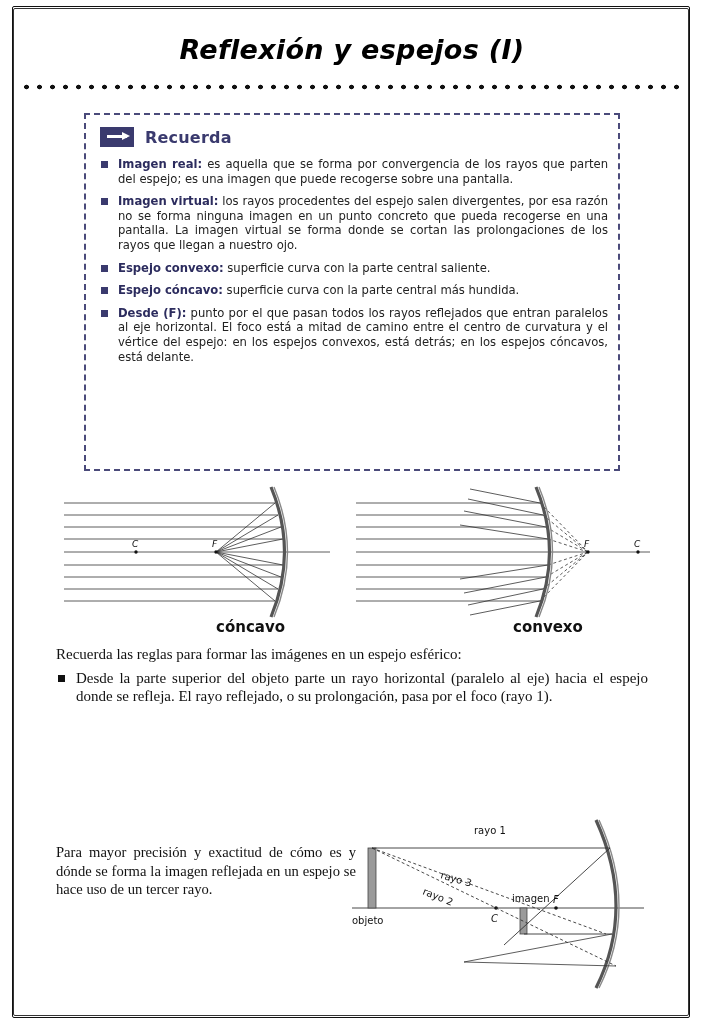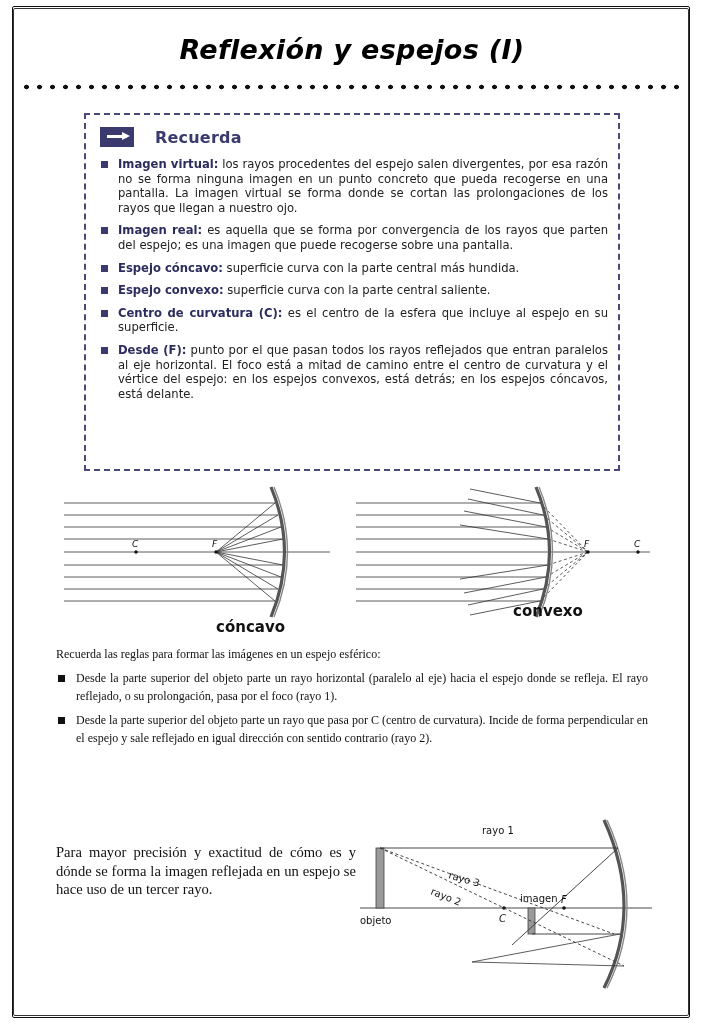--- a/index.html
+++ b/index.html
@@ -75,21 +75,21 @@
     border: 2px dashed #4a4a7a;
     box-sizing: border-box;
     background: #fff;
   }
   .recuerda-head {
     position: absolute;
     left: 14px;
     top: 12px;
     display: flex;
     align-items: center;
-    gap: 21px;
+    gap: 11px;
   }
   .arrow-box {
     width: 34px;
     height: 20px;
     background: #3a3a6e;
     position: relative;
     display: inline-block;
   }
   .arrow-box::after {
     content: "";
@@ -155,30 +155,30 @@
     height: 150px;
   }
   .fig-cap {
     position: absolute;
     font-family: "DejaVu Sans", sans-serif;
     font-weight: bold;
     font-size: 15px;
     color: #111;
   }
   .cap-concavo { left: 176px; top: 133px; }
-  .cap-convexo { left: 473px; top: 117px; }
+  .cap-convexo { left: 473px; top: 133px; }
 
   
   .body-text {
     position: absolute;
     left: 56px;
     top: 645px;
     width: 592px;
     font-family: "Liberation Serif", serif;
-    font-size: 12px;
+    font-size: 15px;
     line-height: 18.6px;
     color: #111;
     text-align: justify;
   }
   .body-text p { margin: 0 0 5px 0; }
   .li {
     position: relative;
     padding-left: 20px;
     margin: 0 0 5px 0;
     text-align: justify;
@@ -201,21 +201,21 @@
     font-family: "Liberation Serif", serif;
     font-size: 14.6px;
     line-height: 18.6px;
     color: #111;
     text-align: justify;
   }
   .lower-left p { margin: 0 0 0 0; }
 
   .fig2 {
     position: absolute;
-    left: 352px;
+    left: 344px;
     top: 812px;
     width: 308px;
     height: 180px;
   }
   svg { display: block; }
 </style>
 </head>
 <body>
 
 <div class="page">
@@ -226,33 +226,30 @@
   <div class="title">Reflexión y espejos (I)</div>
   <div class="dotline"></div>
 
   <div class="recuerda-box">
     <div class="recuerda-head">
       <span class="arrow-box"></span>
       <span class="recuerda-title">Recuerda</span>
     </div>
     <div class="bullets">
       <div class="bullet">
+        <b>Imagen real:</b><span> es aquella que se forma por convergencia de los rayos que parten del espejo; es una imagen que puede recogerse sobre una pantalla.</span>
+      </div>
+      <div class="bullet">
         <b>Imagen virtual:</b><span> los rayos procedentes del espejo salen divergentes, por esa razón no se forma ninguna imagen en un punto concreto que pueda recogerse en una pantalla. La imagen virtual se forma donde se cortan las prolongaciones de los rayos que llegan a nuestro ojo.</span>
       </div>
       <div class="bullet">
-        <b>Imagen real:</b><span> es aquella que se forma por convergencia de los rayos que parten del espejo; es una imagen que puede recogerse sobre una pantalla.</span>
+        <b>Espejo convexo:</b><span> superficie curva con la parte central saliente.</span>
       </div>
       <div class="bullet">
         <b>Espejo cóncavo:</b><span> superficie curva con la parte central más hundida.</span>
-      </div>
-      <div class="bullet">
-        <b>Espejo convexo:</b><span> superficie curva con la parte central saliente.</span>
-      </div>
-      <div class="bullet">
-        <b>Centro de curvatura (C):</b><span> es el centro de la esfera que incluye al espejo en su superficie.</span>
       </div>
       <div class="bullet">
         <b>Desde (F):</b><span> punto por el que pasan todos los rayos reflejados que entran paralelos al eje horizontal. El foco está a mitad de camino entre el centro de curvatura y el vértice del espejo: en los espejos convexos, está detrás; en los espejos cóncavos, está delante.</span>
       </div>
     </div>
   </div>
 
   <div class="mirror-fig">
     <svg width="620" height="150" viewBox="0 0 620 150">
 
@@ -326,21 +323,20 @@
       <text x="544" y="62" font-family="DejaVu Sans, sans-serif" font-size="9" font-style="italic" fill="#111">F</text>
       <text x="594" y="62" font-family="DejaVu Sans, sans-serif" font-size="9" font-style="italic" fill="#111">C</text>
     </svg>
     <div class="fig-cap cap-concavo">cóncavo</div>
     <div class="fig-cap cap-convexo">convexo</div>
   </div>
 
   <div class="body-text">
     <p>Recuerda las reglas para formar las imágenes en un espejo esférico:</p>
     <div class="li">Desde la parte superior del objeto parte un rayo horizontal (paralelo al eje) hacia el espejo donde se refleja. El rayo reflejado, o su prolongación, pasa por el foco (rayo 1).</div>
-    <div class="li">Desde la parte superior del objeto parte un rayo que pasa por C (centro de curvatura). Incide de forma perpendicular en el espejo y sale reflejado en igual dirección con sentido contrario (rayo 2).</div>
   </div>
 
   <div class="lower-left">
     <p>Para mayor precisión y exactitud de cómo es y dónde se forma la imagen reflejada en un espejo se hace uso de un tercer rayo.</p>
   </div>
 
   <div class="fig2">
     <svg width="308" height="180" viewBox="0 0 308 180">
 
       <line x1="8" y1="96" x2="300" y2="96" stroke="#333" stroke-width="0.9"></line>

